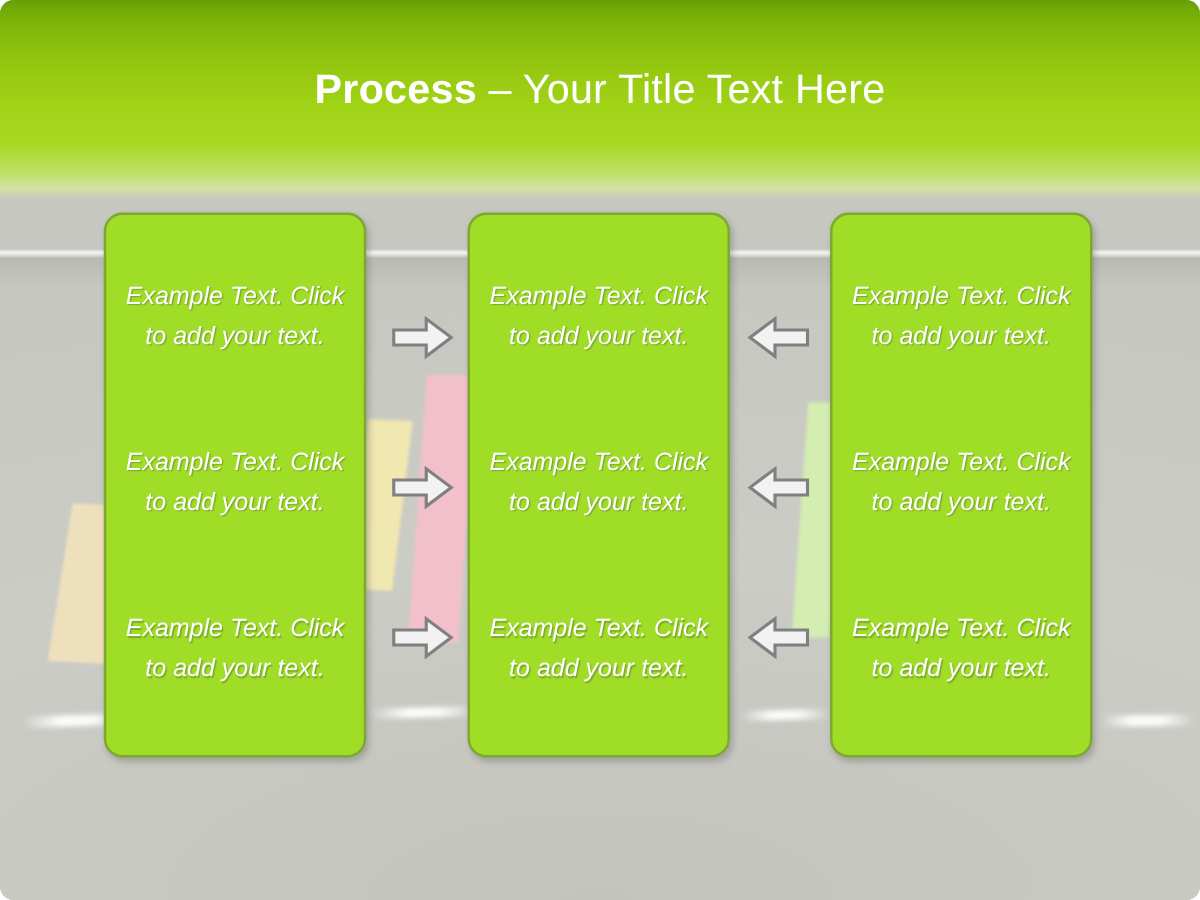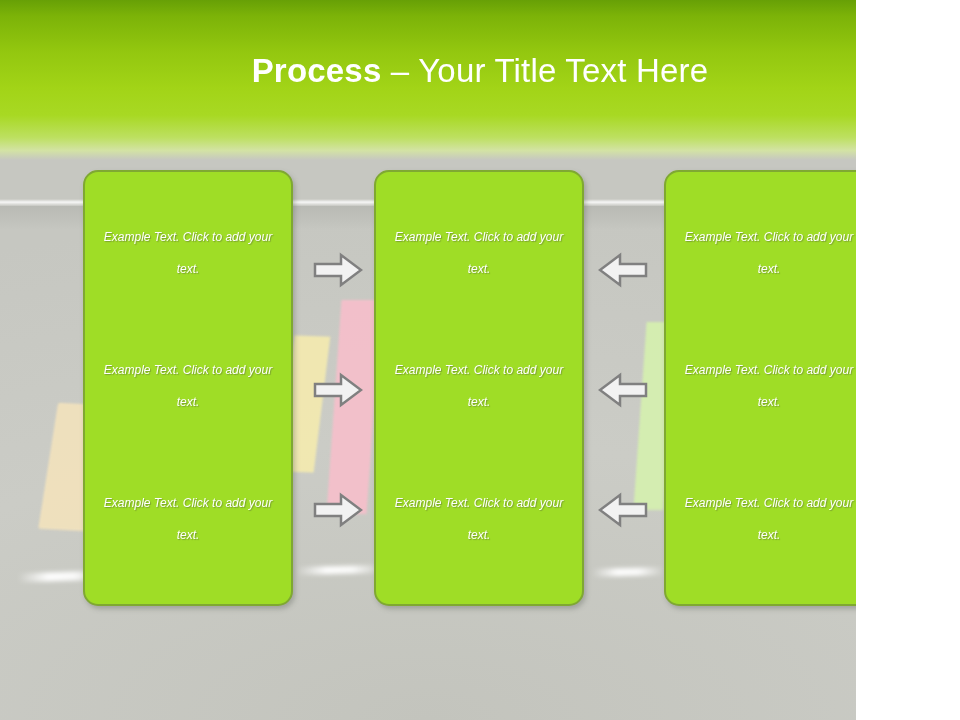--- a/index.html
+++ b/index.html
@@ -7,24 +7,25 @@
     padding: 0;
     background: #ffffff;
   }
   body {
     font-family: "Liberation Sans", sans-serif;
   }
 
   
   .slide {
     position: relative;
-    width: 856px;
+    width: 960px;
     height: 720px;
     overflow: hidden;
     background: #c9cac4;
+    border-radius: 11px;
   }
 
   
   .bg-base {
     position: absolute;
     inset: 0;
     background:
       radial-gradient(140% 70% at 50% 100%, #c3c4bd 0%, #cbccc6 55%, #c6c7c1 100%);
   }
   
@@ -134,21 +135,21 @@
   }
   .col-1 { left: 83px; }
   .col-2 { left: 374px; }
   .col-3 { left: 664px; }
 
   .cell {
     width: 182px;
     text-align: center;
     color: #ffffff;
     font-style: italic;
-    font-size: 12px;
+    font-size: 20px;
     line-height: 32px;
     text-shadow: 1px 1px 1px rgba(80,90,60,.45);
   }
 
   
   .arrow {
     position: absolute;
     width: 50px;
     height: 36px;
   }

